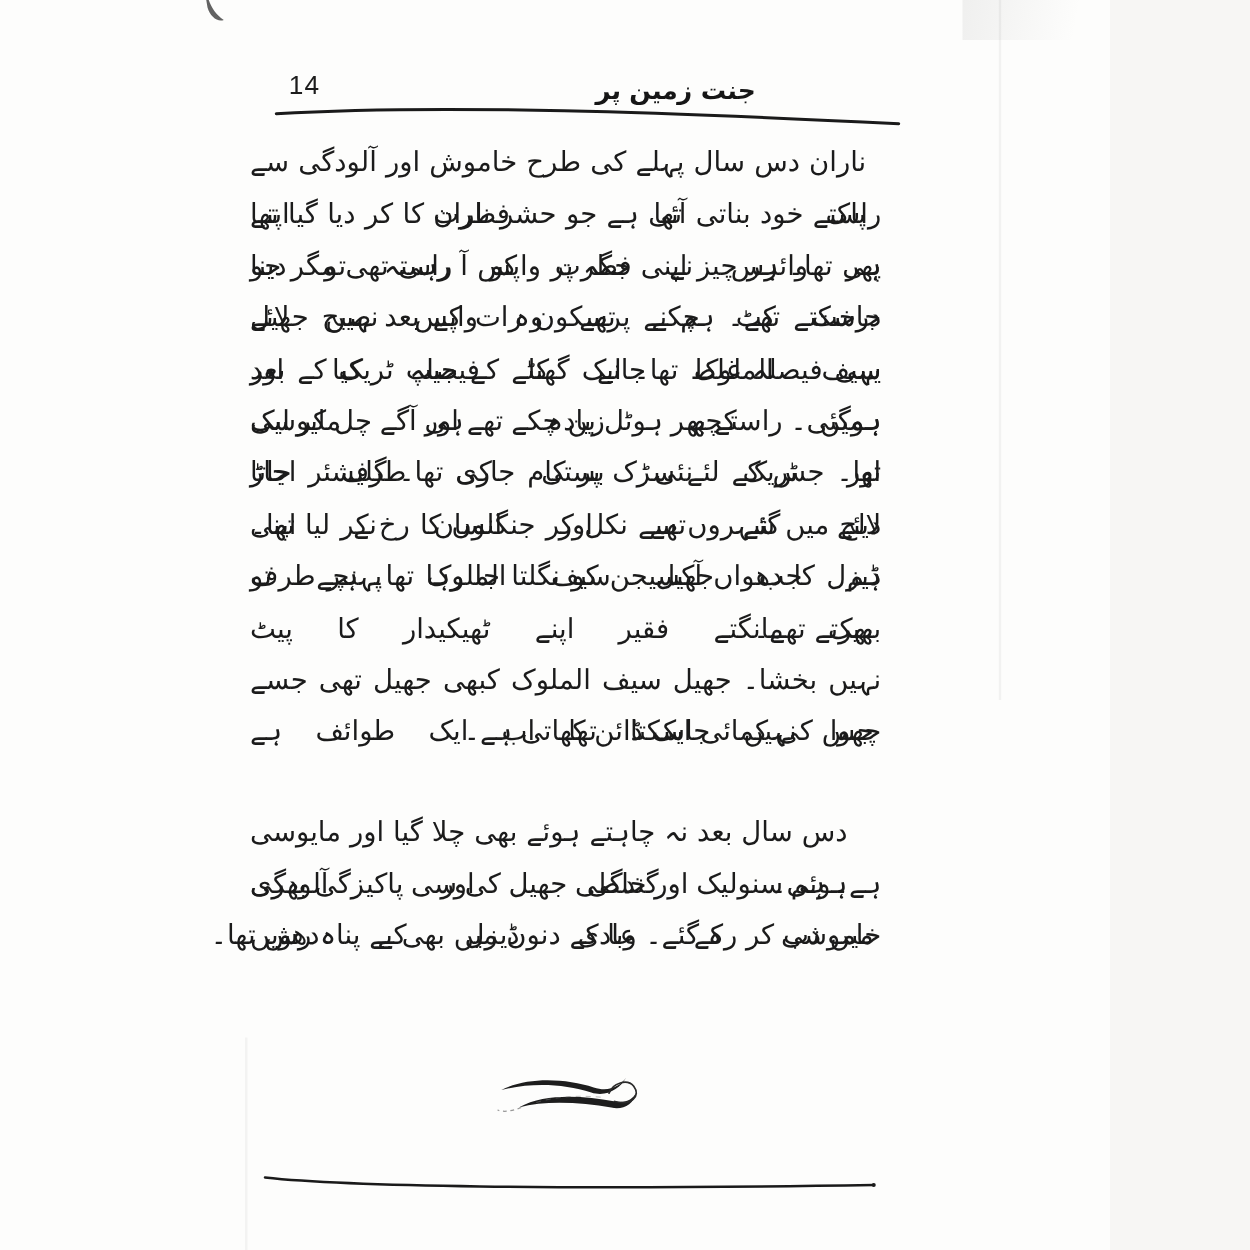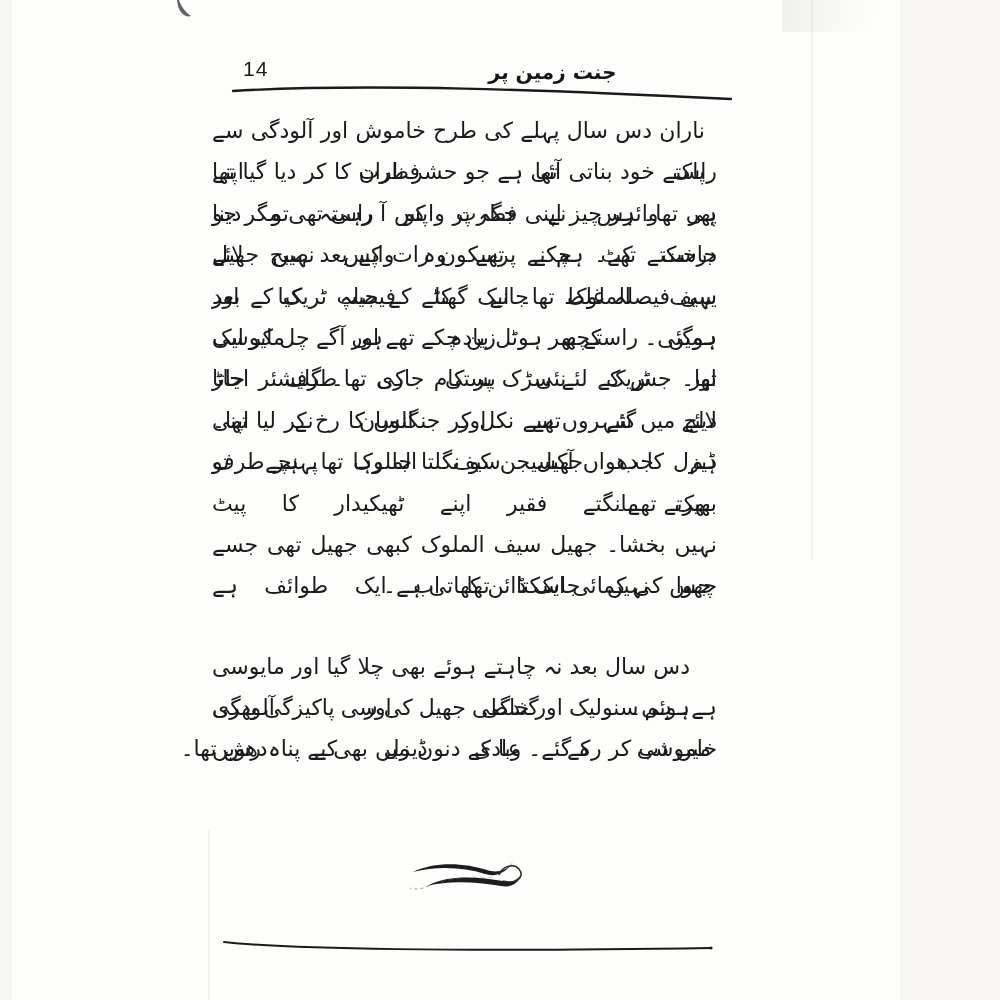--- a/index.html
+++ b/index.html
@@ -2,21 +2,21 @@
 <html lang="ur"><head>
 <meta charset="utf-8">
 <style>
   html,body{margin:0;padding:0;}
   body{
     width:1000px;height:1000px;position:relative;overflow:hidden;
     background:#f7f6f4;
     font-family:"DejaVu Sans",sans-serif;
   }
   .page{
-    position:absolute;left:12px;top:0;width:888px;height:1000px;
+    position:absolute;left:0;top:0;width:888px;height:1000px;
     background:#fdfdfc;
   }
   
   .edge-right{
     position:absolute;left:799px;top:0;width:2px;height:560px;
     background:rgba(0,0,0,0.045);
   }
   .edge-left-bottom{
     position:absolute;left:196px;top:830px;width:2px;height:170px;
     background:rgba(0,0,0,0.04);

